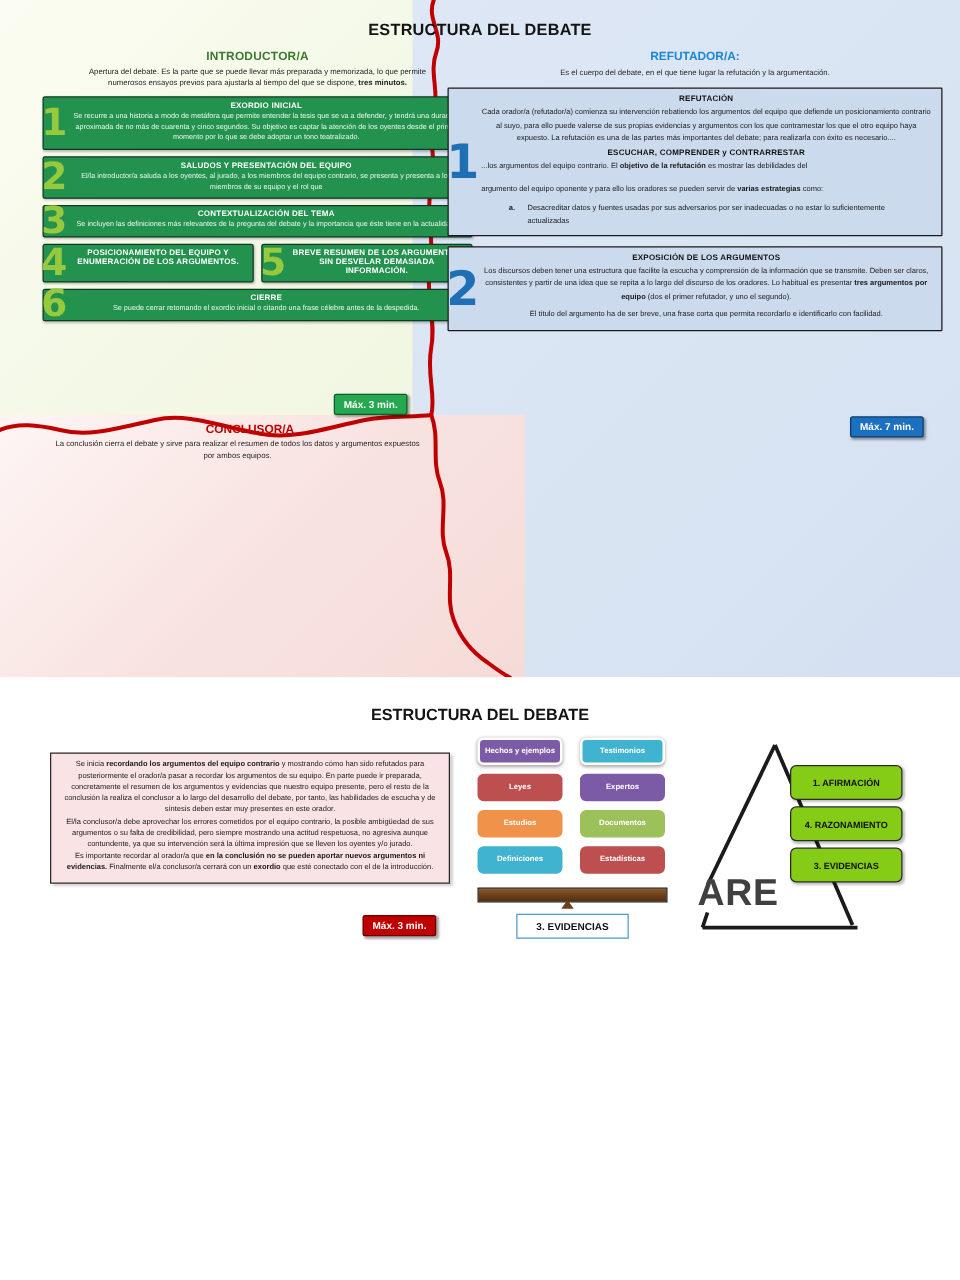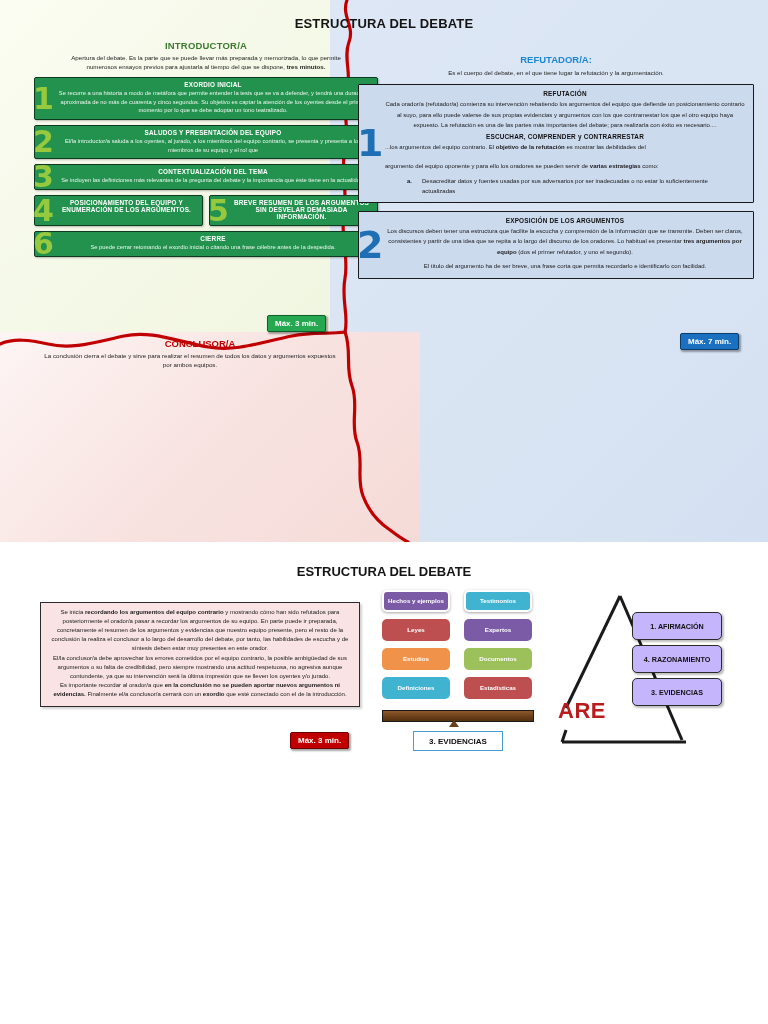--- a/index.html
+++ b/index.html
@@ -42,21 +42,21 @@
   .badge-green{background:#25a84f;border:1.2px solid #0d5e28;}
   .badge-blue{background:#1b70c0;border:1.2px solid #0b3c6b;}
   .badge-red{background:#c00000;border:1.2px solid #6b0000;}
 
   .conc-head{position:absolute;left:0;top:338px;width:400px;text-align:center;
              font-size:9.5px;font-weight:bold;color:#c00000;z-index:6;}
   .conc-body{position:absolute;left:40px;top:351px;width:300px;text-align:center;
              font-size:6.2px;line-height:1.5;color:#232323;z-index:6;}
 
   
-  .col-right{position:absolute;left:358px;top:40px;width:396px;z-index:5;margin-top:14px;}
+  .col-right{position:absolute;left:358px;top:40px;width:396px;z-index:5;}
   .sec-head-blue{text-align:center;font-size:9.5px;font-weight:bold;color:#1b87d2;
                  margin-bottom:4px;}
   .sec-intro-b{font-size:6.2px;text-align:center;color:#1e1e1e;padding-bottom:8px;}
   .bbox{position:relative;background:#ccdaee;border:1.4px solid #1a1a1a;
         border-radius:1px;padding:5px 8px 6px 26px;margin-bottom:8px;}
   .bbox .bt{display:block;text-align:center;font-size:6.4px;font-weight:bold;color:#101010;
             margin-bottom:2px;letter-spacing:.2px;}
   .bbox .bd{display:block;text-align:center;font-size:6px;line-height:1.75;color:#1a1a1a;}
   .bbox .bd.left{text-align:left;}
   .num-b{position:absolute;left:-2px;top:50%;transform:translateY(-50%);
@@ -85,23 +85,23 @@
          background:linear-gradient(180deg,#8d5a2b,#6b3f19 55%,#52300f);
          border:1.2px solid #1a1a1a;}
   .fulcrum{position:absolute;left:449px;top:178px;width:0;height:0;
            border-left:5px solid transparent;border-right:5px solid transparent;
            border-bottom:7px solid #6b3f19;}
   .ev-box{position:absolute;left:413px;top:189px;width:88px;height:18px;
           background:#ffffff;border:1.4px solid #4a9ad4;display:flex;
           align-items:center;justify-content:center;font-size:8px;font-weight:bold;color:#101010;}
 
   .are{position:absolute;left:548px;top:48px;width:190px;height:165px;}
-  .are-label{position:absolute;left:10px;top:108px;font-size:22px;font-weight:bold;
-             color:#b91c1c;letter-spacing:.5px;}
-  .abox{position:absolute;width:88px;height:26px;background:#c4b5fd;
+  .are-label{position:absolute;left:10px;top:108px;font-size:30px;font-weight:bold;
+             color:#404040;letter-spacing:.5px;}
+  .abox{position:absolute;width:88px;height:26px;background:#84cc16;
         border:1.6px solid #2b2b2b;border-radius:5px;display:flex;align-items:center;
         justify-content:center;font-size:7.2px;font-weight:bold;color:#111;
         box-shadow:1.5px 1.5px 2px rgba(0,0,0,.25);}
 </style>
 </head>
 <body>
 
 <div id="page1">
   <div class="bg-left"></div>
   <div class="bg-right"></div>

